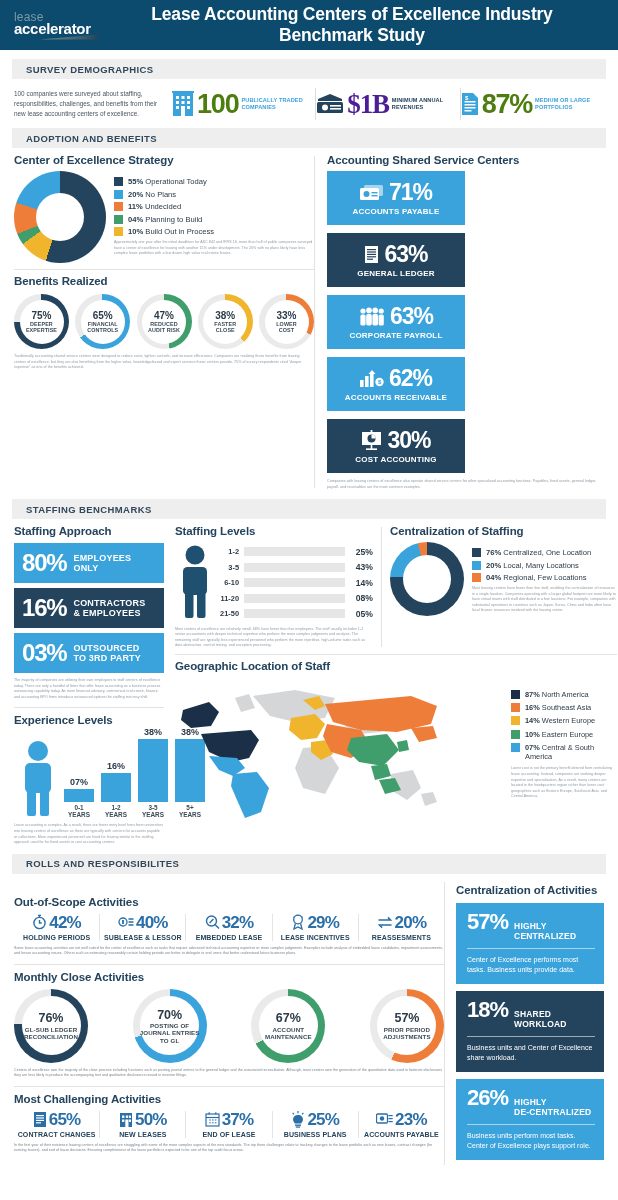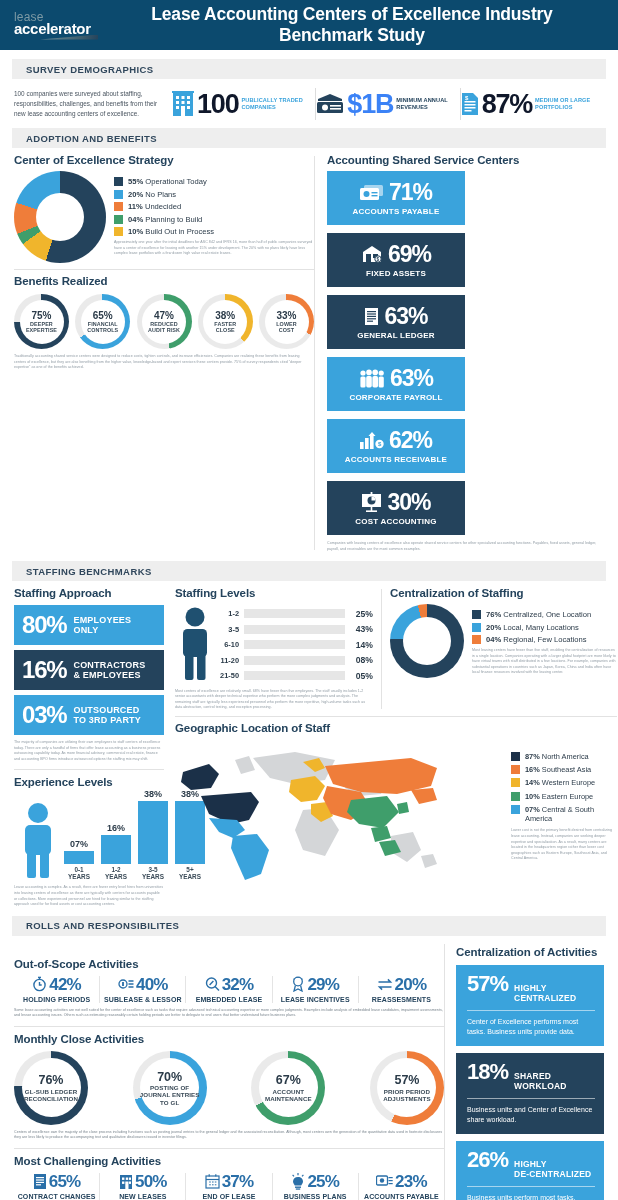--- a/index.html
+++ b/index.html
@@ -40,22 +40,22 @@
   .micro { font-size: 3.6px; line-height: 1.55; color:#8f9aa3; letter-spacing: .05px; }
   .micro.d { color:#78838c; }
   .hr { height:1px; background:#e2e2e2; }
   .vr { width:1px; background:#e2e2e2; }
 
   
   .demo { display:flex; align-items:center; padding: 9px 14px 8px 14px; gap: 6px;}
   .demo-lead { width: 152px; font-size: 6.4px; line-height: 1.6; color:#4a5560; }
   .demo-stats { flex:1; display:flex; align-items:center; }
   .demo-cell { flex:1; display:flex; align-items:center; justify-content:center; gap:3px;}
-  .demo-cell .big { font-size: 27px; font-weight: bold; color:#0f172a; letter-spacing:-1.2px; line-height:1;}
-  .demo-cell .big.dk { color:#3b82f6; }
+  .demo-cell .big { font-size: 27px; font-weight: bold; color:#4d7c0f; letter-spacing:-1.2px; line-height:1;}
+  .demo-cell .big.dk { color:#4c1d95;font-family:Liberation Serif, serif; }
   .demo-cell .sub { font-size: 5.6px; font-weight:bold; line-height:1.25; color:#3aa3dc; letter-spacing:.1px;}
   .demo-cell .sub.dk { color:#24435c; }
   .demo-sep { width:1px; height:32px; background:#dcdcdc; }
   .ico { flex:0 0 auto; }
 
   
   .adopt { display:flex; padding: 6px 14px 0 14px; }
   .adopt-l { width: 300px; }
   .adopt-r { flex:1; padding-left: 12px; }
 
@@ -343,35 +343,20 @@
                     <rect x="11.5" y="8" width="6" height="1.4"></rect>
                     <rect x="11.5" y="11" width="6" height="1.4"></rect>
                   </g>
               </svg>
             </span>
             <span class="tile-pct">71%</span>
           </div>
           <div class="tile-lbl">ACCOUNTS PAYABLE</div>
         </div>
 
-        <div class="tile navy">
-          <div class="tile-top">
-            <span>
-              <svg width="22" height="18" viewBox="0 0 22 18">
-                <path d="M2 7 L11 1 L20 7 L20 17 L2 17 Z" fill="#fff"></path>
-                <rect x="5" y="9" width="5" height="8" fill="#24435c"></rect>
-                <rect x="12" y="9" width="5" height="4" fill="#24435c"></rect>
-                <circle cx="17" cy="14" r="3.2" fill="#fff" stroke="#24435c" stroke-width="1"></circle>
-                <text x="15.6" y="16" font-size="4.6" fill="#24435c" font-family="Liberation Sans" font-weight="bold">$</text>
-              </svg>
-            </span>
-            <span class="tile-pct">69%</span>
-          </div>
-          <div class="tile-lbl">FIXED ASSETS</div>
-        </div>
 
         <div class="tile navy">
           <div class="tile-top">
             <span>
               <svg width="15" height="19" viewBox="0 0 15 19">
                 <rect x="1" y="1" width="13" height="17" fill="#fff"></rect>
                 <g fill="#24435c">
                     <rect x="3" y="4" width="9" height="1.2"></rect>
                     <rect x="3" y="6.4" width="9" height="1.2"></rect>
                 <rect x="3" y="8.8" width="9" height="1.2"></rect>

